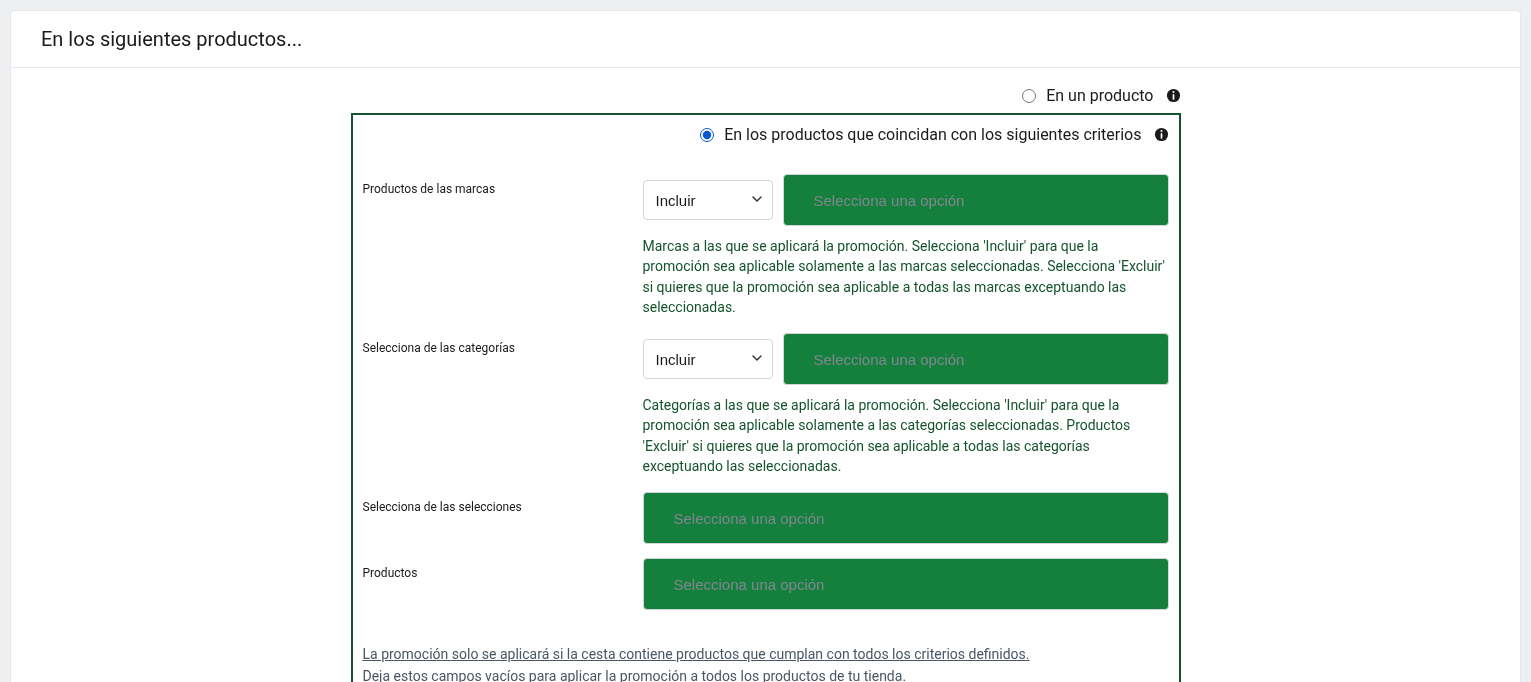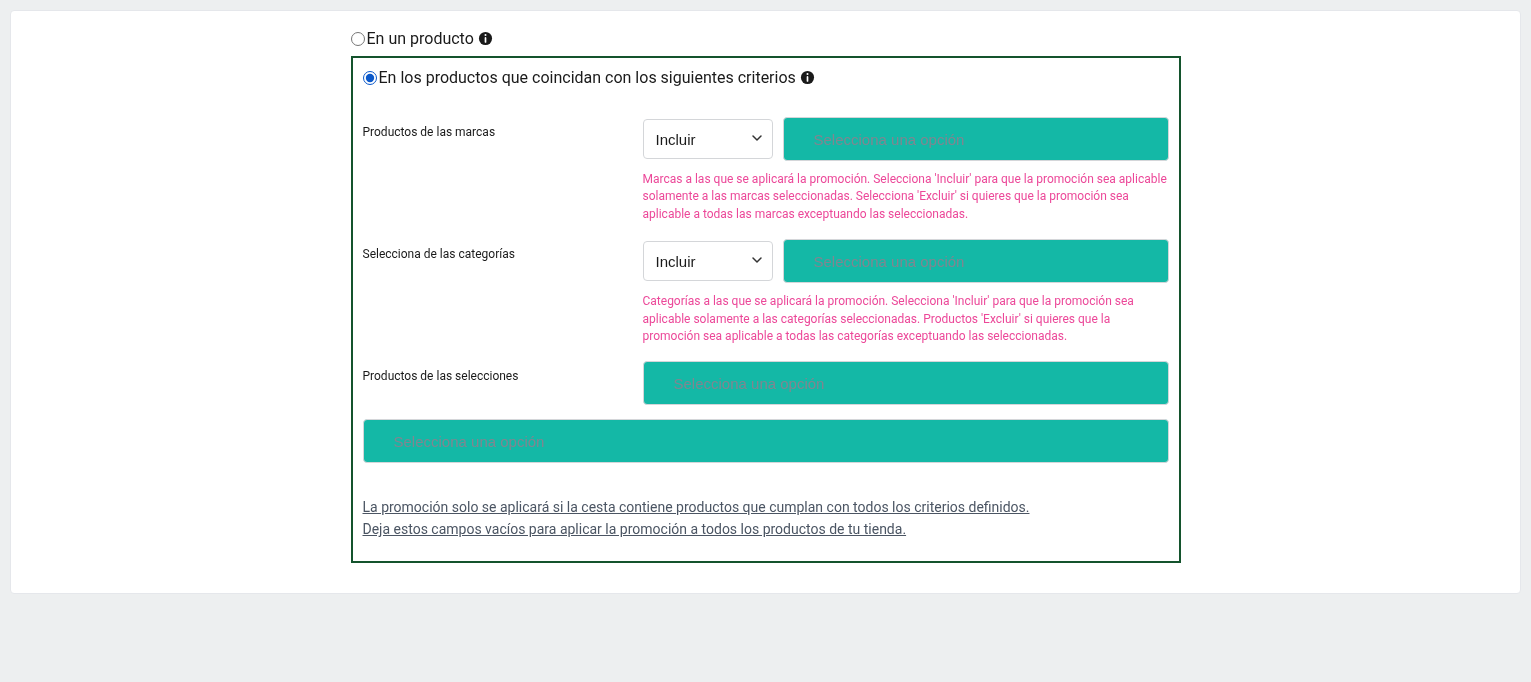--- a/index.html
+++ b/index.html
@@ -29,23 +29,24 @@
     padding: 18px 30px 30px 30px;
     display: flex;
     justify-content: center;
   }
   .options-wrap {
     width: 830px;
   }
   .radio-row {
     display: flex;
     align-items: center;
-    gap: 0;
+    gap: 8px;
     font-size: 16px;
     margin-bottom: 8px;
+    justify-content: flex-end;
   }
   .radio-row input[type="radio"] {
     width: 14px;
     height: 14px;
     margin-right: 2px;
     accent-color: #0a58ca;
   }
   .info-icon {
     display: inline-flex;
     align-items: center;
@@ -109,48 +110,51 @@
   .select-wrap .chev {
     position: absolute;
     right: 10px;
     top: 50%;
     transform: translateY(-50%);
     pointer-events: none;
     color: #333;
   }
   .text-input {
     flex: 1;
-    height: 44px;
+    height: 52px;
     border: 1px solid #d4d6d9;
     border-radius: 4px;
     padding: 0 30px;
     font-size: 15px;
-    background: #14b8a6;
+    background: #15803d;
     color: #1a1a1a;
   }
   .text-input::placeholder { color: #808690; }
   .help-text {
-    font-size: 12px;
-    color: #ec4899;
+    font-size: 14px;
+    color: #14532d;
     line-height: 1.45;
     margin-top: 2px;
     margin-bottom: 8px;
   }
   .footer-note {
     margin-top: 34px;
     font-size: 14px;
     color: #4b5563;
     line-height: 1.55;
     text-decoration: underline;
   }
 </style>
 </head>
 <body>
 
 <div class="card">
+  <div class="card-header">
+    <h2>En los siguientes productos...</h2>
+  </div>
   <div class="card-body">
     <div class="options-wrap">
 
       <label class="radio-row">
         <input type="radio" name="prodmode" style="">
         <span>En un producto</span>
         <span class="info-icon">
           <svg width="15" height="15" viewBox="0 0 16 16" fill="#1a1a1a">
               <circle cx="8" cy="8" r="7"></circle>
               <rect x="7.1" y="6.5" width="1.8" height="6" fill="#fff" rx="0.9"></rect>
@@ -209,29 +213,30 @@
                       </svg>
                   </span>
                 </div>
                 <input class="text-input" type="text" placeholder="Selecciona una opción" style="">
               </div>
               <div class="help-text">Categorías a las que se aplicará la promoción. Selecciona 'Incluir' para que la promoción sea aplicable solamente a las categorías seleccionadas. Productos 'Excluir' si quieres que la promoción sea aplicable a todas las categorías exceptuando las seleccionadas.</div>
             </div>
           </div>
 
           <div class="form-row">
-            <div class="form-label">Productos de las selecciones</div>
+            <div class="form-label">Selecciona de las selecciones</div>
             <div class="form-controls">
               <div class="control-line">
                 <input class="text-input" type="text" placeholder="Selecciona una opción" style="">
               </div>
             </div>
           </div>
 
           <div class="form-row" style="margin-top:6px;">
+            <div class="form-label">Productos</div>
             <div class="form-controls">
               <div class="control-line">
                 <input class="text-input" type="text" placeholder="Selecciona una opción" style="">
               </div>
             </div>
           </div>
 
         </div>
 
         <div class="footer-note">

